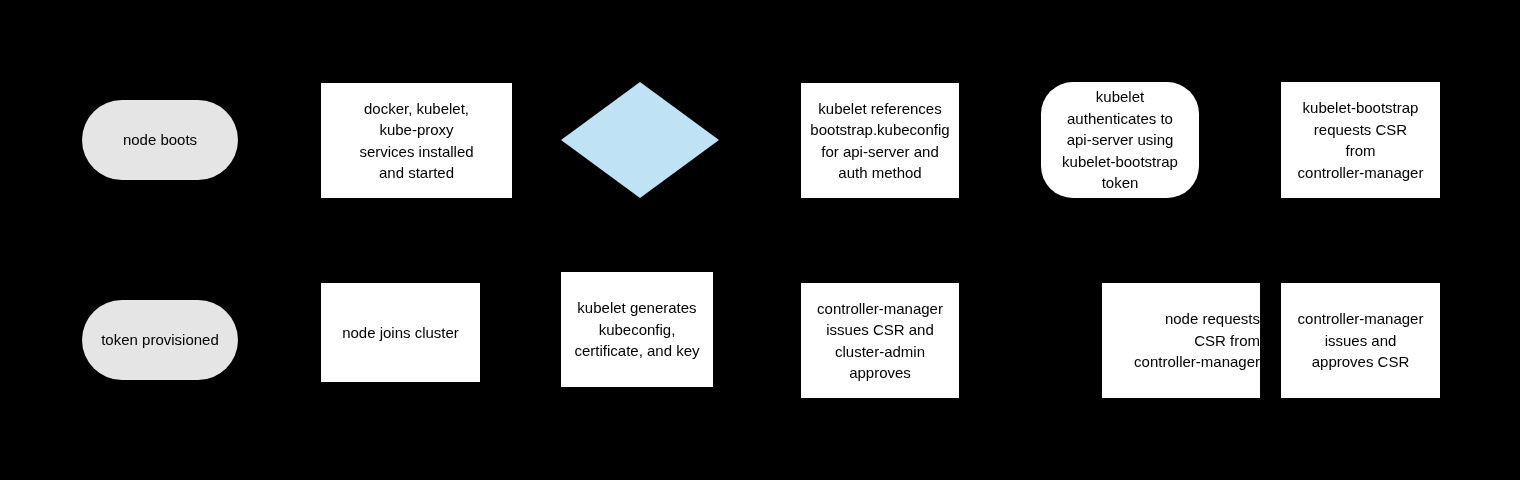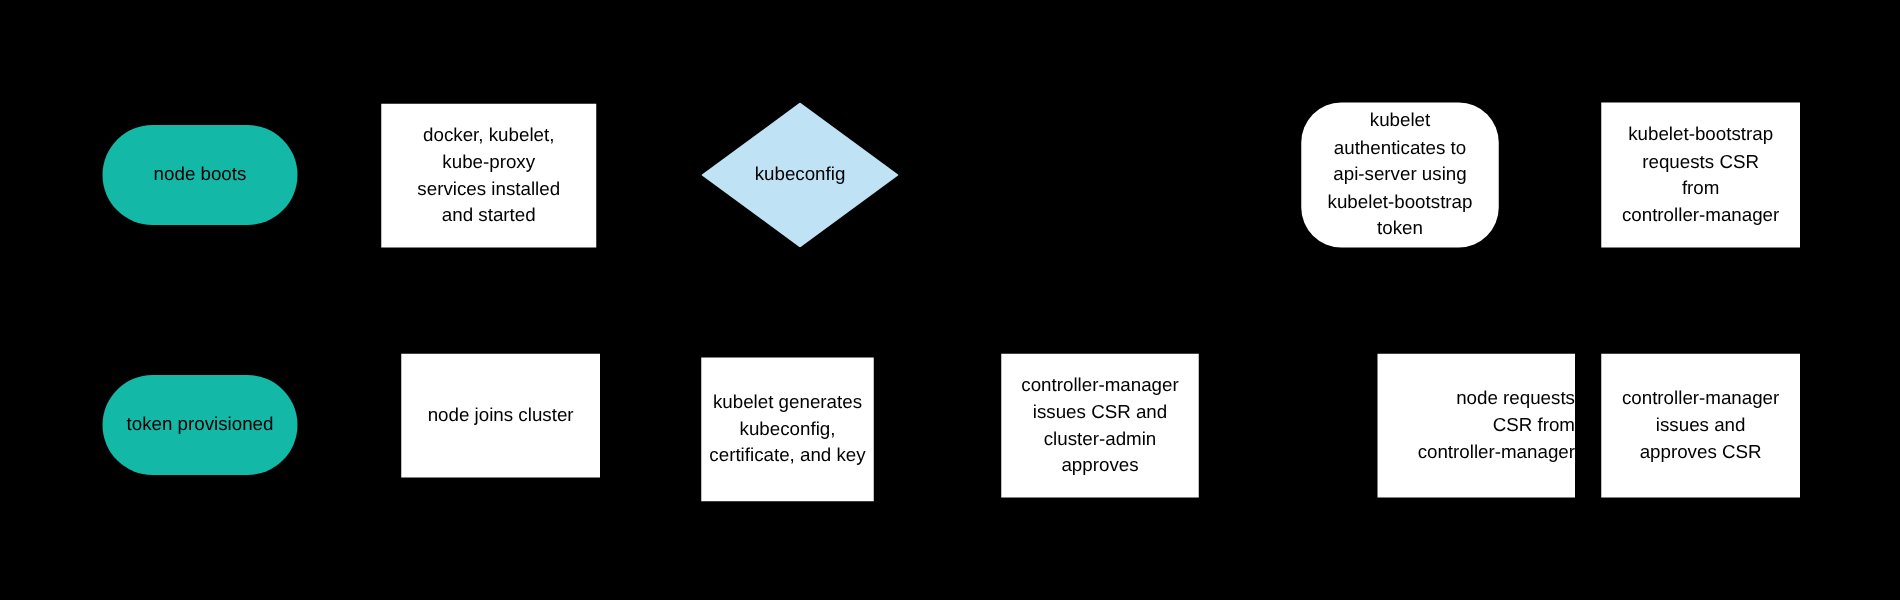--- a/index.html
+++ b/index.html
@@ -32,21 +32,21 @@
   }
   .node .label {
     display: block;
     width: 100%;
     white-space: pre-line;
   }
   .shape-box {
     background: #ffffff;
   }
   .shape-pill {
-    background: #14b8a6;
+    background: #e5e5e5;
     border-radius: 40px;
   }
   .shape-diamond {
     background: transparent;
   }
   .shape-diamond .diamond-bg {
     position: absolute;
     left: 0;
     top: 0;
     width: 100%;
@@ -60,50 +60,55 @@
     z-index: 1;
   }
 </style>
 </head>
 <body>
 
 <div id="canvas">
     <div class="node shape-pill" style="left: 82px; top: 100px; width: 156px; height: 80px;">
       <span class="label">node boots</span>
     </div>
-    <div class="node shape-box" style="left: 305px; top: 83px; width: 172px; height: 115px;">
+    <div class="node shape-box" style="left: 321px; top: 83px; width: 191px; height: 115px;">
       <span class="label">docker, kubelet,
 kube-proxy
 services installed
 and started</span>
     </div>
     <div class="node shape-diamond" style="left: 561px; top: 82px; width: 158px; height: 116px;">
       <div class="diamond-bg"></div>
-      <span class="label">kubeconfig</span>
+    </div>
+    <div class="node shape-box" style="left: 801px; top: 83px; width: 158px; height: 115px;">
+      <span class="label">kubelet references
+bootstrap.kubeconfig
+for api-server and
+auth method</span>
     </div>
     <div class="node shape-box" style="left: 1041px; top: 82px; width: 158px; height: 116px; border-radius: 32px;">
       <span class="label">kubelet
 authenticates to
 api-server using
 kubelet-bootstrap
 token</span>
     </div>
     <div class="node shape-box" style="left: 1281px; top: 82px; width: 159px; height: 116px;">
       <span class="label">kubelet-bootstrap
 requests CSR
 from
 controller-manager</span>
     </div>
     <div class="node shape-pill" style="left: 82px; top: 300px; width: 156px; height: 80px;">
       <span class="label">token provisioned</span>
     </div>
     <div class="node shape-box" style="left: 321px; top: 283px; width: 159px; height: 99px;">
       <span class="label">node joins cluster</span>
     </div>
-    <div class="node shape-box" style="left: 561px; top: 286px; width: 138px; height: 115px;">
+    <div class="node shape-box" style="left: 561px; top: 272px; width: 152px; height: 115px;">
       <span class="label">kubelet generates
 kubeconfig,
 certificate, and key</span>
     </div>
     <div class="node shape-box" style="left: 801px; top: 283px; width: 158px; height: 115px;">
       <span class="label">controller-manager
 issues CSR and
 cluster-admin
 approves</span>
     </div>

